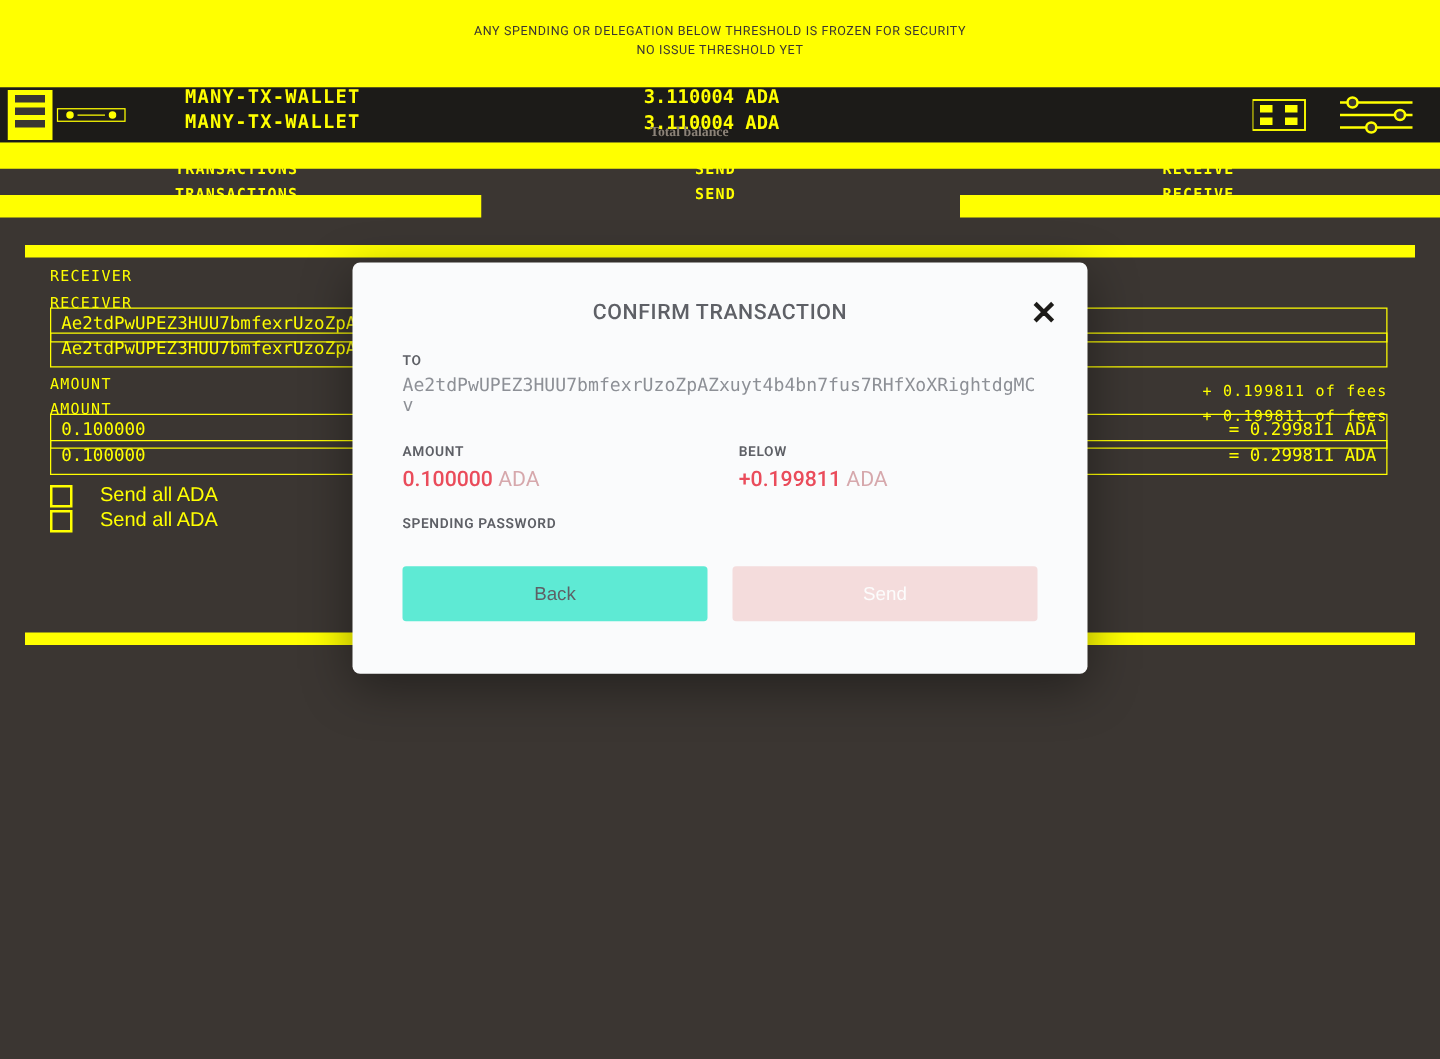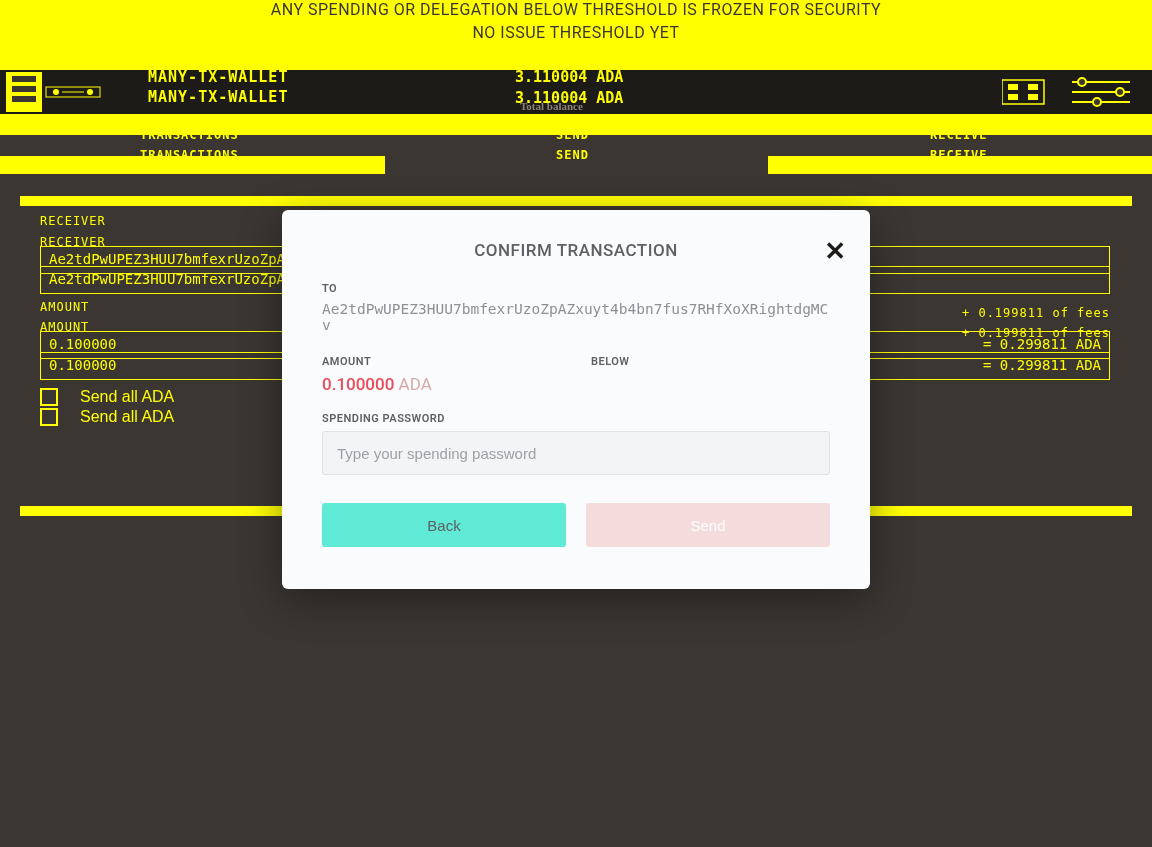--- a/index.html
+++ b/index.html
@@ -13,22 +13,22 @@
   }
 
   
   .top-banner {
     position: absolute;
     top: 0; left: 0; right: 0;
     height: 70px;
     background: #ffff00;
     color: #3b3632;
     text-align: center;
-    font-size: 16px;
-    padding-top: 0;
+    font-size: 10px;
+    padding-top: 20px;
     letter-spacing: 0.5px;
   }
 
   
   .wallet-header {
     position: absolute;
     top: 70px; left: 0; right: 0;
     height: 44px;
     background: #1c1b18;
   }
@@ -301,27 +301,30 @@
     <div class="af-row">
       <div class="af-col">
         <div class="section-label">AMOUNT</div>
         <div class="value-line">
           <span class="value-num">0.100000</span>
           <span class="value-unit">ADA</span>
         </div>
       </div>
       <div class="af-col">
         <div class="section-label">BELOW</div>
+        <div class="value-line">
+          <span class="fees-num">+0.199811</span>
+          <span class="value-unit">ADA</span>
+        </div>
       </div>
     </div>
 
 
     <div class="pw-block">
       <div class="section-label">SPENDING PASSWORD</div>
-      <input type="password" class="pw-input" placeholder="Type your spending password" style="">
     </div>
 
     <div class="modal-buttons">
       <button class="btn btn-back">Back</button>
       <button class="btn btn-send">Send</button>
     </div>
   </div>
 </div>
 
 </body></html>

